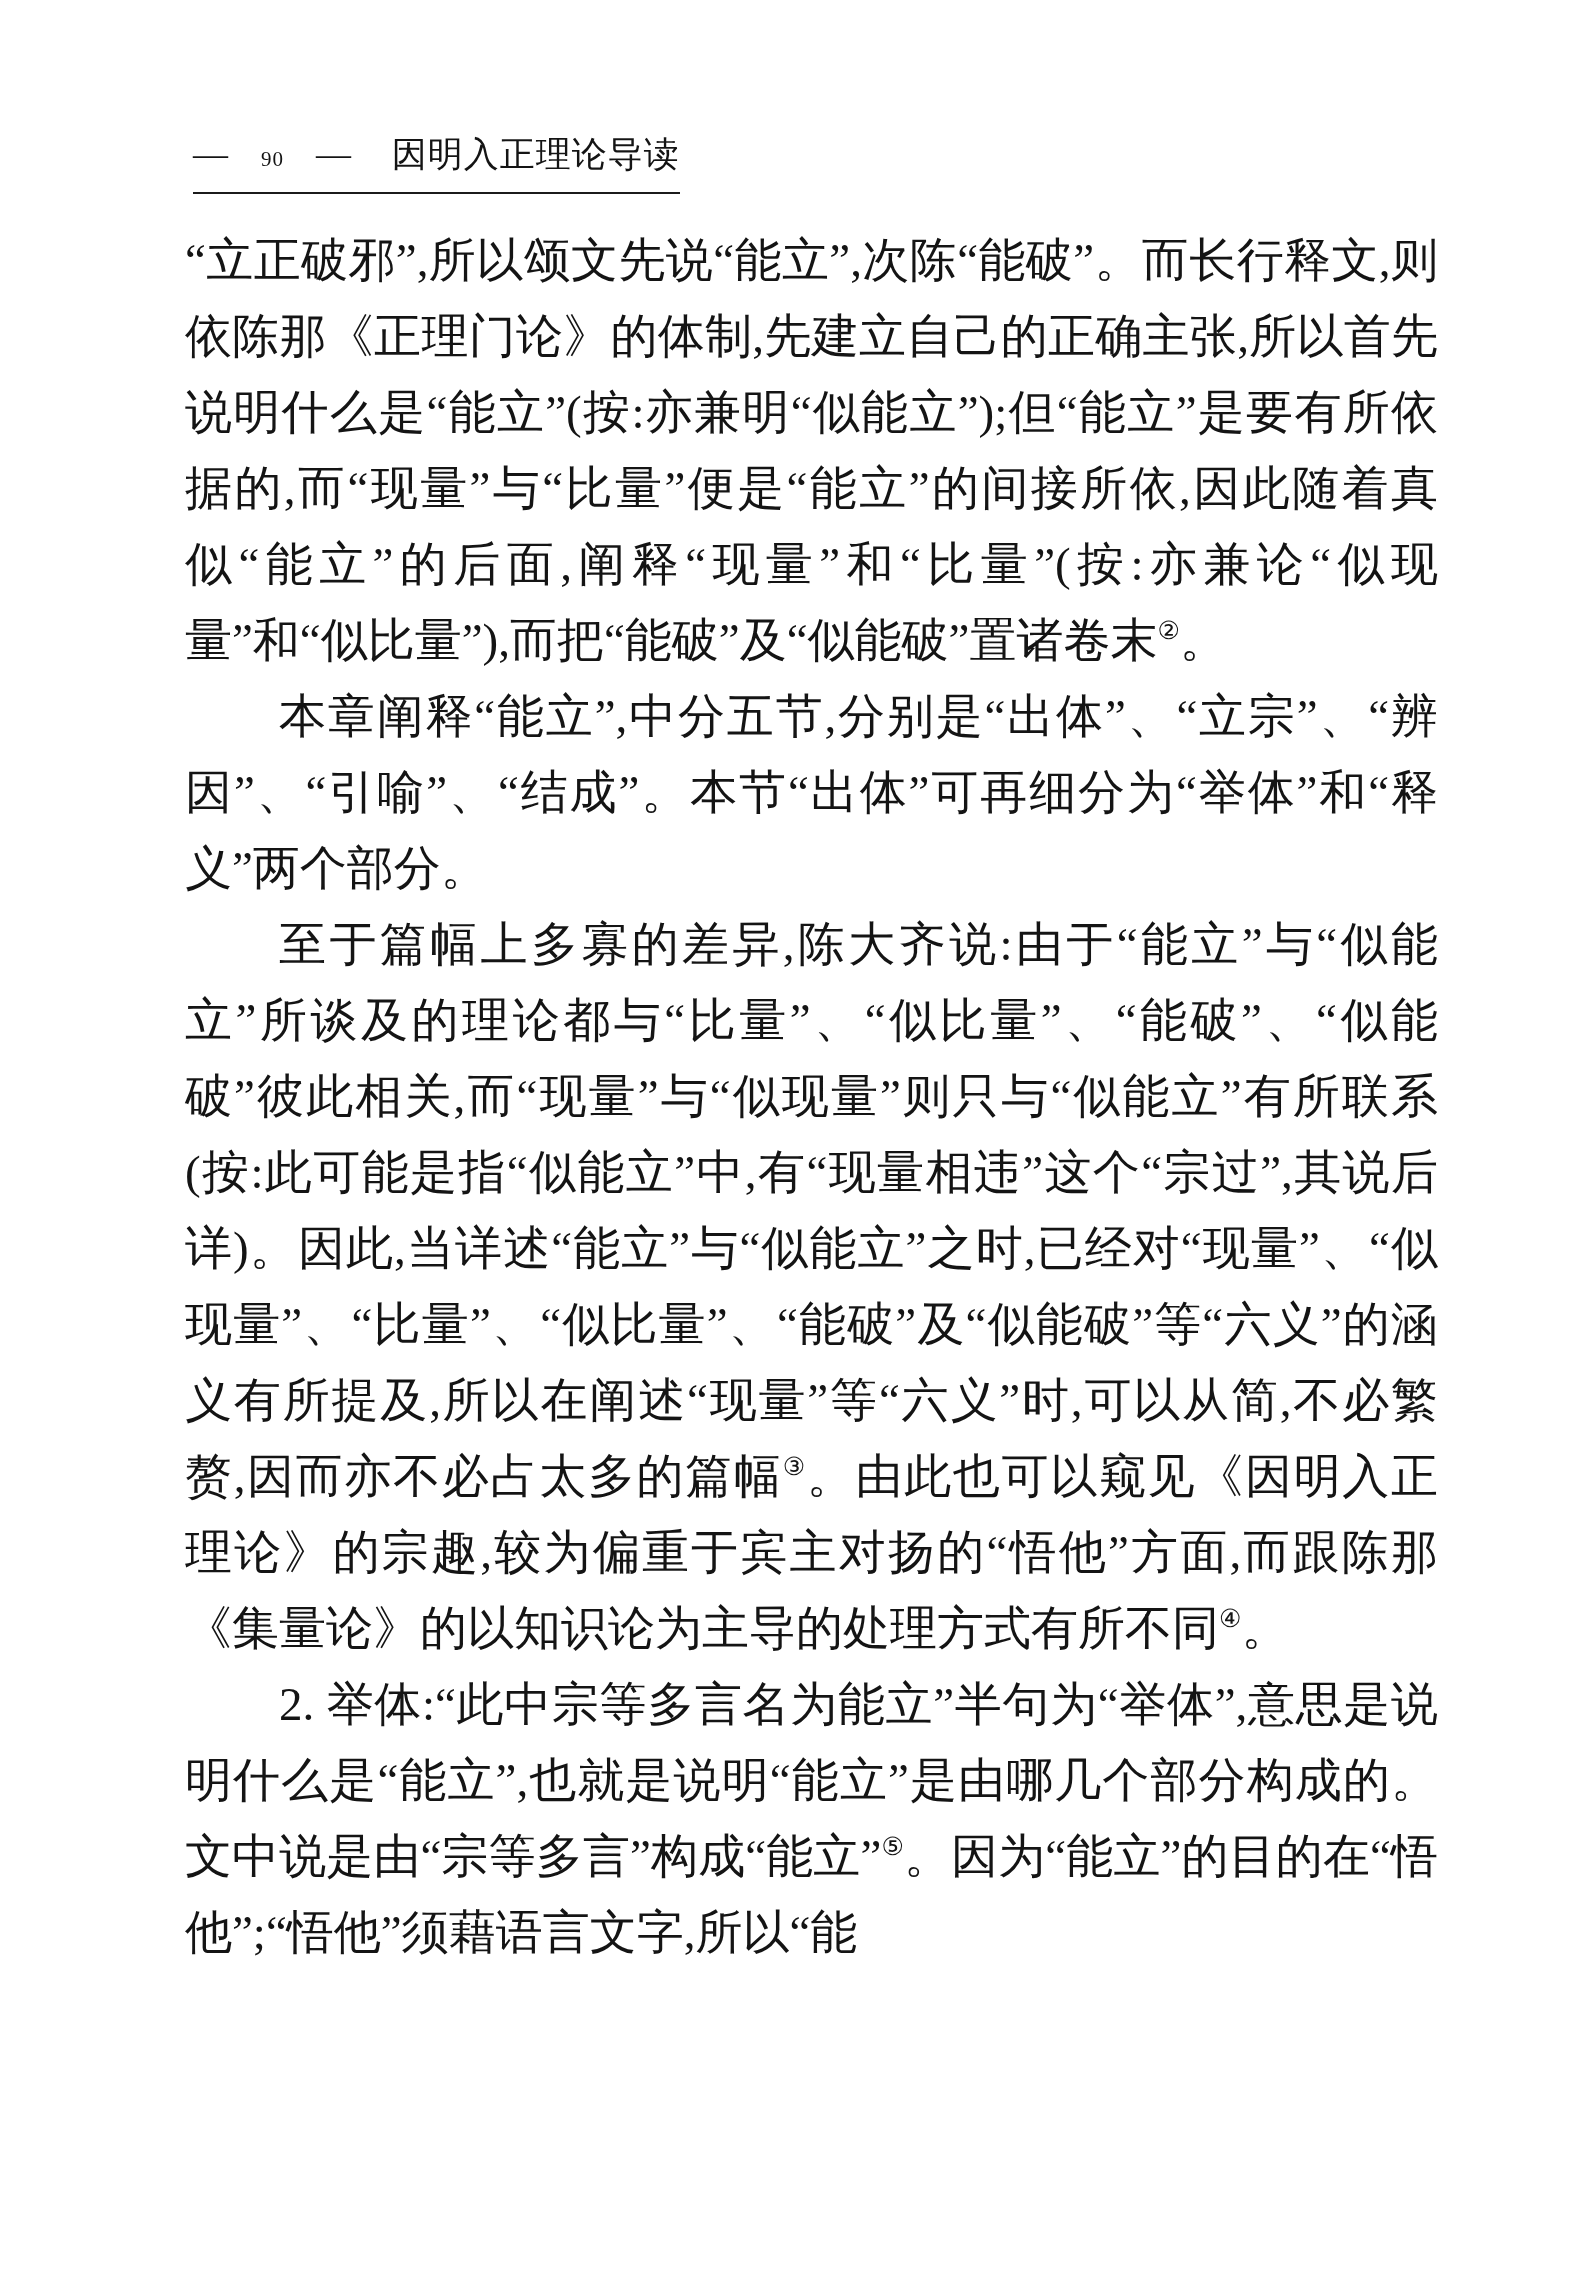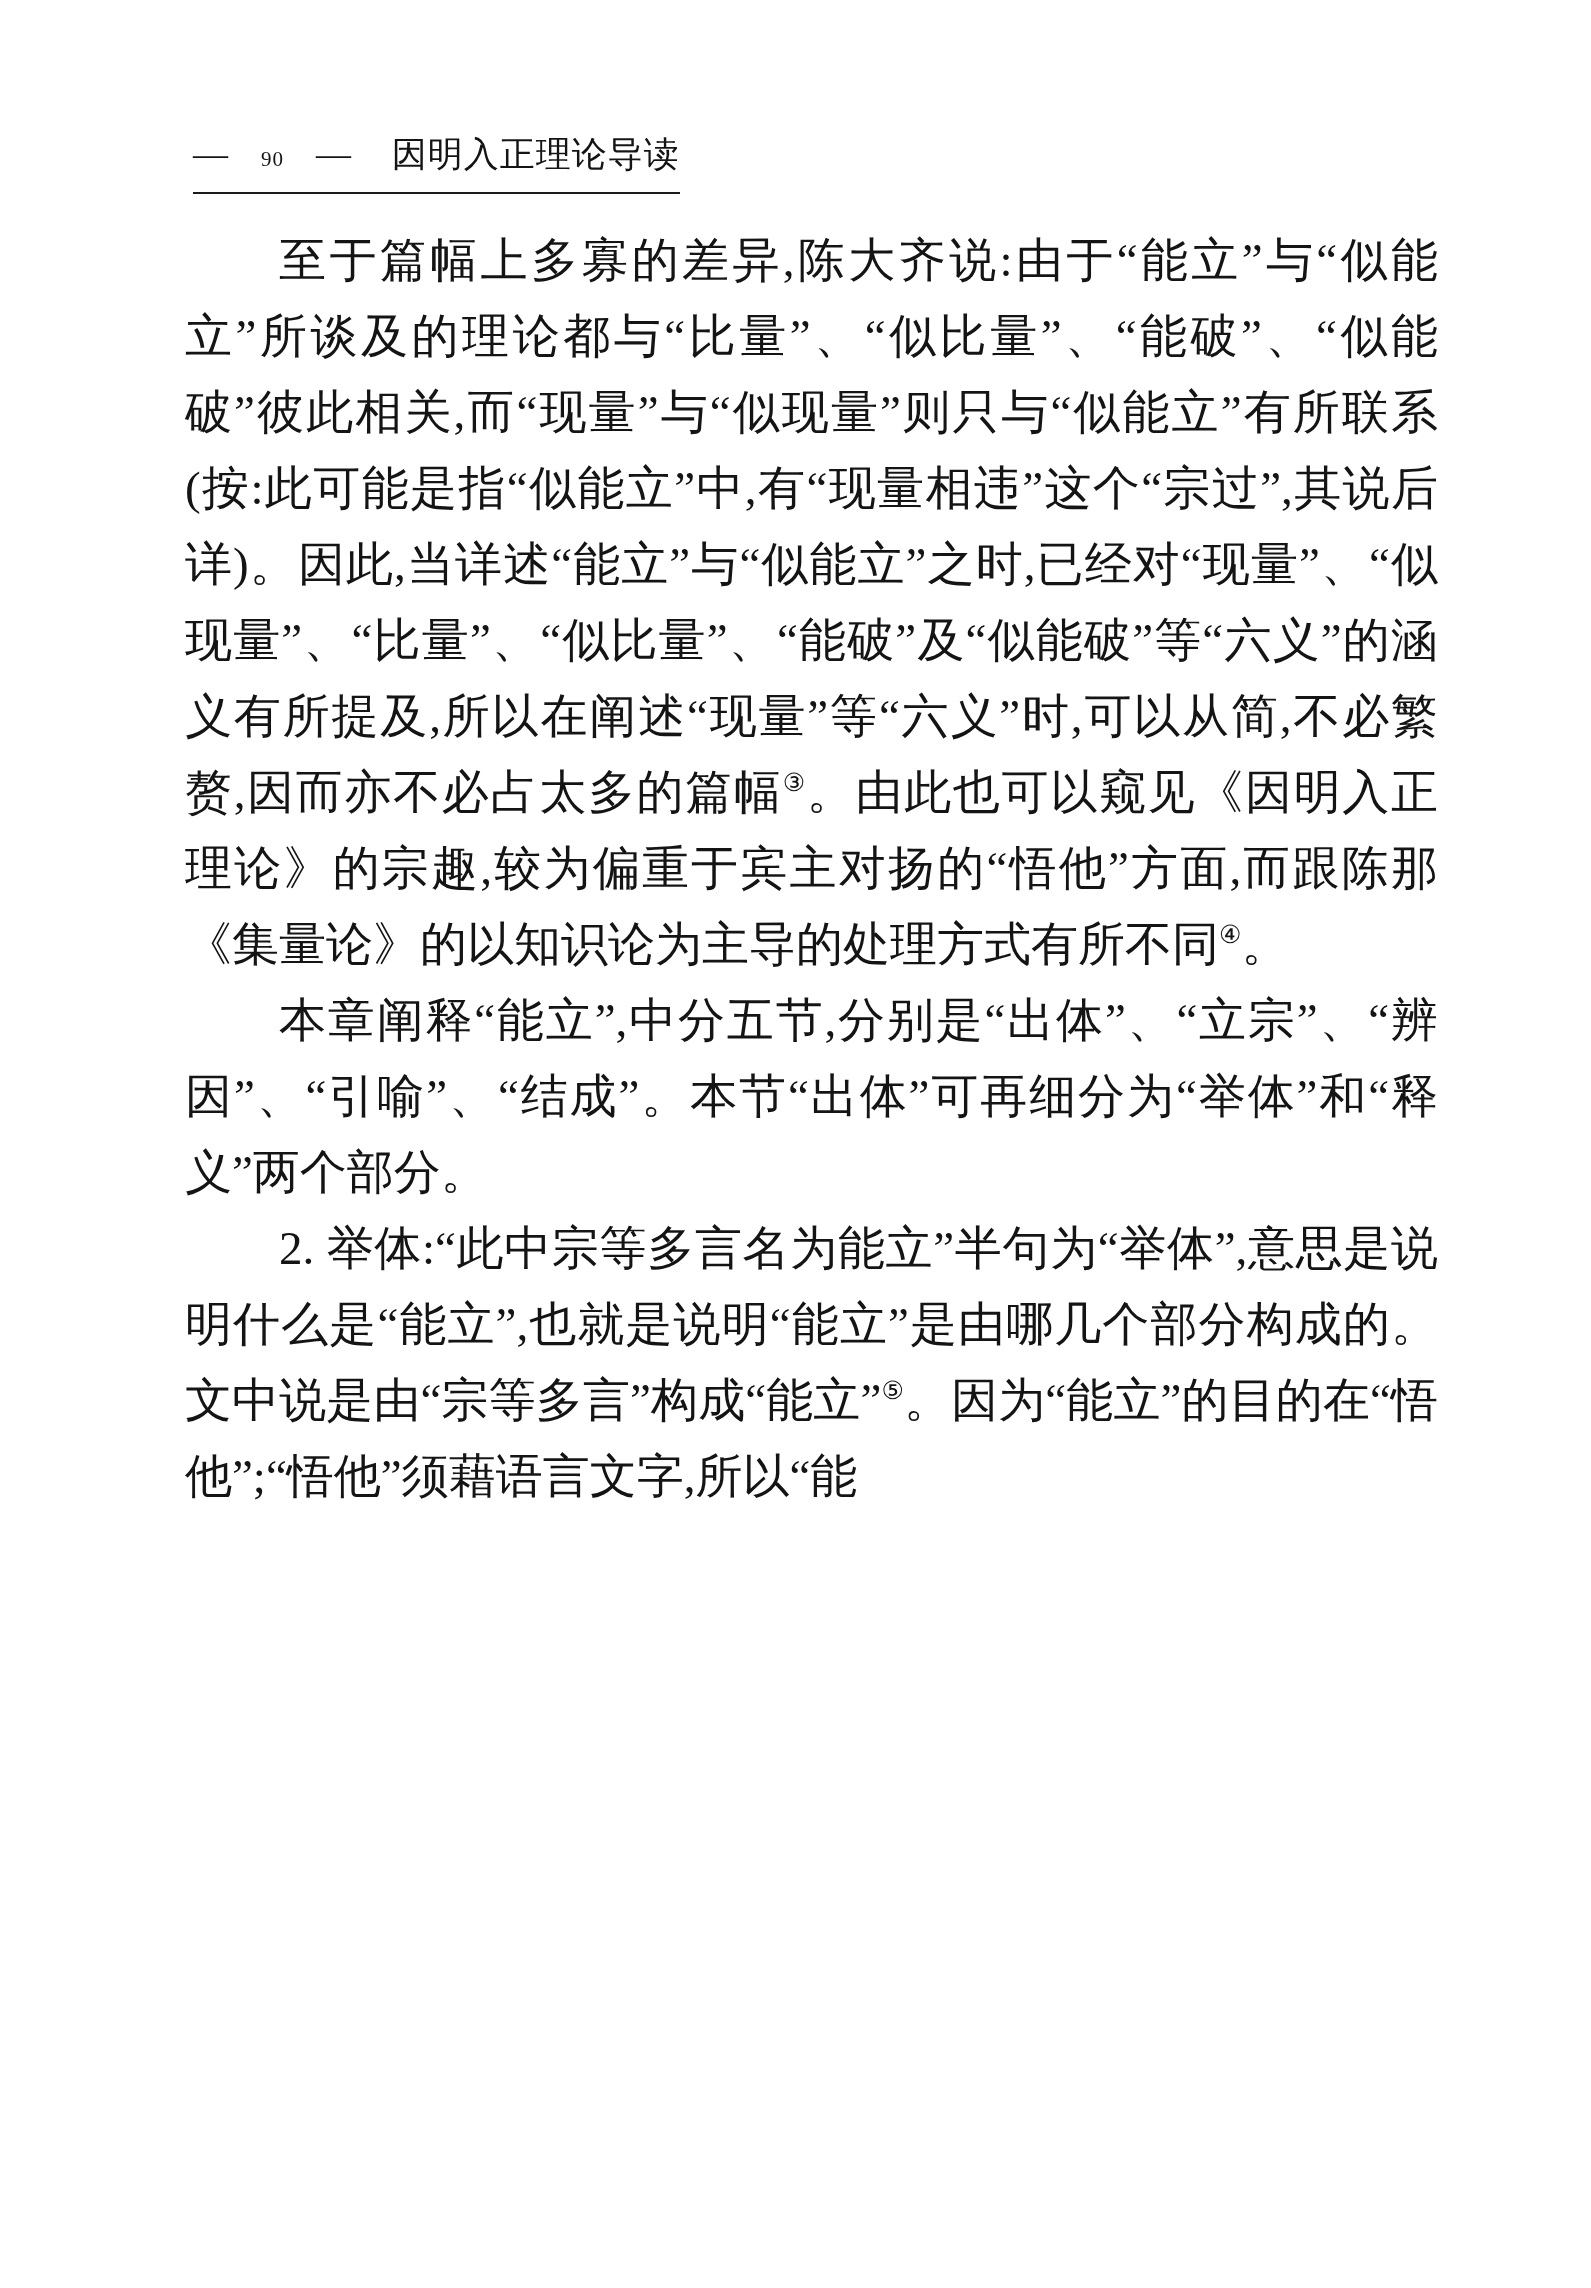--- a/index.html
+++ b/index.html
@@ -69,19 +69,20 @@
 <div class="page">
 
   <div class="running-header">
     <span>—</span>
     <span class="pageno">90</span>
     <span>—</span>
     <span class="title">因明入正理论导读</span>
   </div>
 
   <div class="body-text">
+      <p>“立正破邪”,所以颂文先说“能立”,次陈“能破”。而长行释文,则依陈那《正理门论》的体制,先建立自己的正确主张,所以首先说明什么是“能立”(按:亦兼明“似能立”);但“能立”是要有所依据的,而“现量”与“比量”便是“能立”的间接所依,因此随着真似“能立”的后面,阐释“现量”和“比量”(按:亦兼论“似现量”和“似比量”),而把“能破”及“似能破”置诸卷末<sup class="fn">②</sup>。</p>
+      <p class="indent">本章阐释“能立”,中分五节,分别是“出体”、“立宗”、“辨因”、“引喻”、“结成”。本节“出体”可再细分为“举体”和“释义”两个部分。</p>
       <p class="indent">至于篇幅上多寡的差异,陈大齐说:由于“能立”与“似能立”所谈及的理论都与“比量”、“似比量”、“能破”、“似能破”彼此相关,而“现量”与“似现量”则只与“似能立”有所联系(按:此可能是指“似能立”中,有“现量相违”这个“宗过”,其说后详)。因此,当详述“能立”与“似能立”之时,已经对“现量”、“似现量”、“比量”、“似比量”、“能破”及“似能破”等“六义”的涵义有所提及,所以在阐述“现量”等“六义”时,可以从简,不必繁赘,因而亦不必占太多的篇幅<sup class="fn">③</sup>。由此也可以窥见《因明入正理论》的宗趣,较为偏重于宾主对扬的“悟他”方面,而跟陈那《集量论》的以知识论为主导的处理方式有所不同<sup class="fn">④</sup>。</p>
-      <p class="indent">本章阐释“能立”,中分五节,分别是“出体”、“立宗”、“辨因”、“引喻”、“结成”。本节“出体”可再细分为“举体”和“释义”两个部分。</p>
       <p class="indent">2. 举体:“此中宗等多言名为能立”半句为“举体”,意思是说明什么是“能立”,也就是说明“能立”是由哪几个部分构成的。文中说是由“宗等多言”构成“能立”<sup class="fn">⑤</sup>。因为“能立”的目的在“悟他”;“悟他”须藉语言文字,所以“能</p>
     </div>
 
 </div>
 
 
 </body></html>

